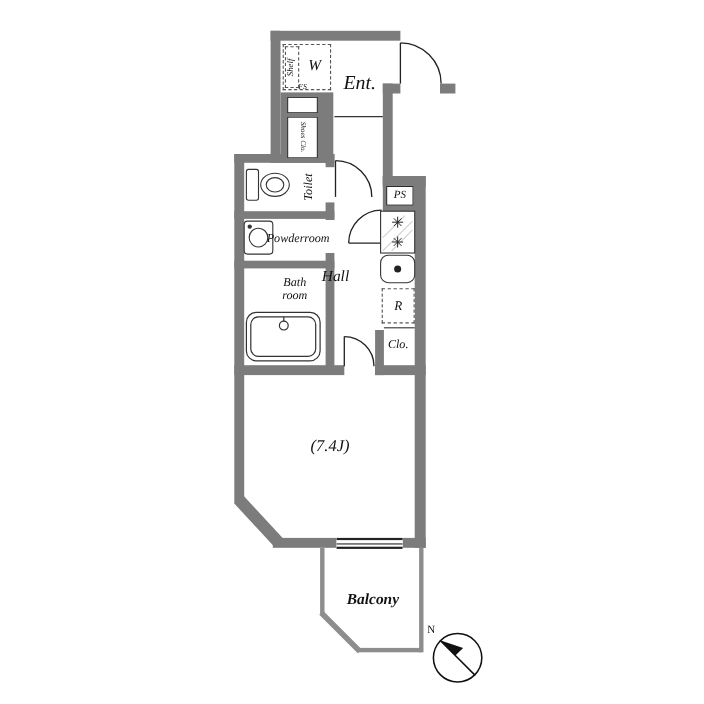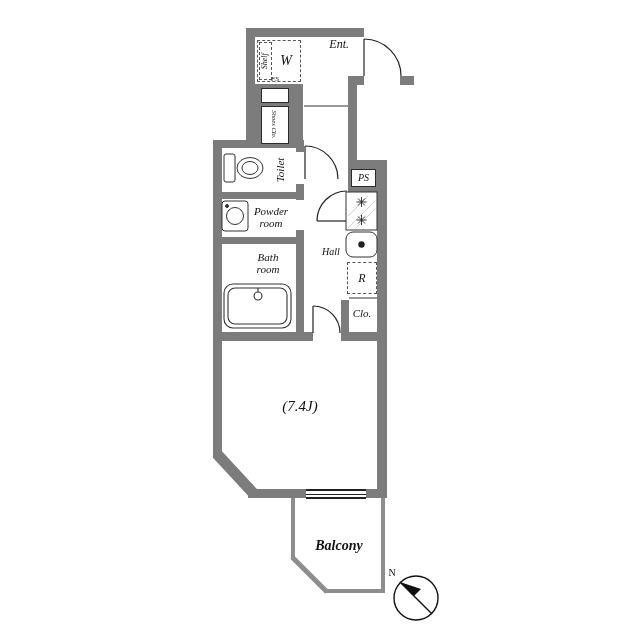--- a/index.html
+++ b/index.html
@@ -127,47 +127,47 @@
   <div class="box" style="left:261px;top:106px;width:28px;height:38px;"></div>
   <div class="box" style="left:351px;top:169px;width:25px;height:18px;"></div>
   <div class="dashbox" style="left:257px;top:40px;width:44px;height:42px;"></div>
   <div class="dashbox" style="left:259px;top:42px;width:13px;height:38px;"></div>
   <div class="dashbox" style="left:347px;top:262px;width:30px;height:32px;"></div>
 
   <div class="win" style="left:306px;top:489px;width:60px;height:10px;">
     <div class="mid"></div>
   </div>
 
-  <div class="lbl" style="left:305px;top:34px;width:44px;height:20px;font-size:12px;justify-content:flex-end;">
+  <div class="lbl" style="left:305px;top:66px;width:44px;height:20px;font-size:18px;">
     <span>Ent.</span></div>
 
   <div class="lbl" style="left:272px;top:48px;width:28px;height:26px;font-size:14px;">
     <span>W</span></div>
 
   <div class="lbl" style="left:253px;top:44px;width:24px;height:34px;font-size:8px;">
     <span class="ccw">Shelf</span></div>
 
   <div class="lbl" style="left:261px;top:72px;width:28px;height:15px;font-size:7px;">
     <span>FS</span></div>
 
   <div class="lbl" style="left:261px;top:106px;width:28px;height:38px;font-size:6.5px;">
     <span class="cw">Shoes Clo.</span></div>
 
   <div class="lbl" style="left:268px;top:148px;width:26px;height:44px;font-size:11px;">
     <span class="ccw">Toilet</span></div>
 
-  <div class="lbl" style="left:246px;top:201px;width:50px;height:34px;font-size:11px;flex-direction:column;">
+  <div class="lbl" style="left:246px;top:201px;width:50px;height:34px;font-size:11px;">
     <span>Powder</span>
     <span>room</span></div>
 
   <div class="lbl" style="left:244px;top:248px;width:48px;height:32px;font-size:11px;flex-direction:column;">
     <span>Bath</span>
     <span>room</span></div>
 
-  <div class="lbl" style="left:310px;top:243px;width:42px;height:18px;font-size:10px;">
+  <div class="lbl" style="left:284px;top:243px;width:42px;height:18px;font-size:14px;">
     <span>Hall</span></div>
 
   <div class="lbl" style="left:351px;top:169px;width:25px;height:18px;font-size:10px;">
     <span>PS</span></div>
 
   <div class="lbl" style="left:347px;top:262px;width:30px;height:32px;font-size:12px;">
     <span>R</span></div>
 
   <div class="lbl" style="left:345px;top:306px;width:34px;height:16px;font-size:11px;text-align:right;">
     <span>Clo.</span></div>

